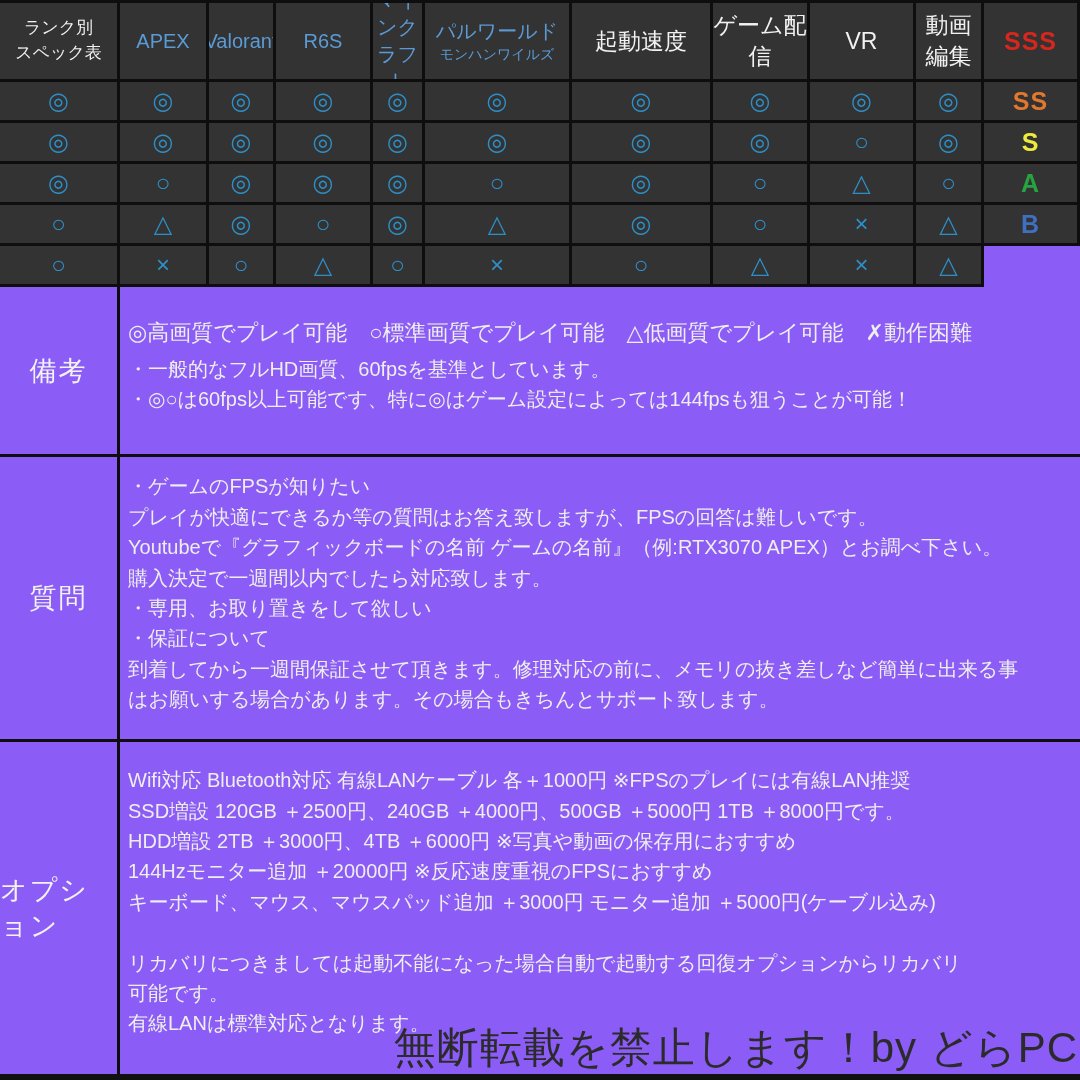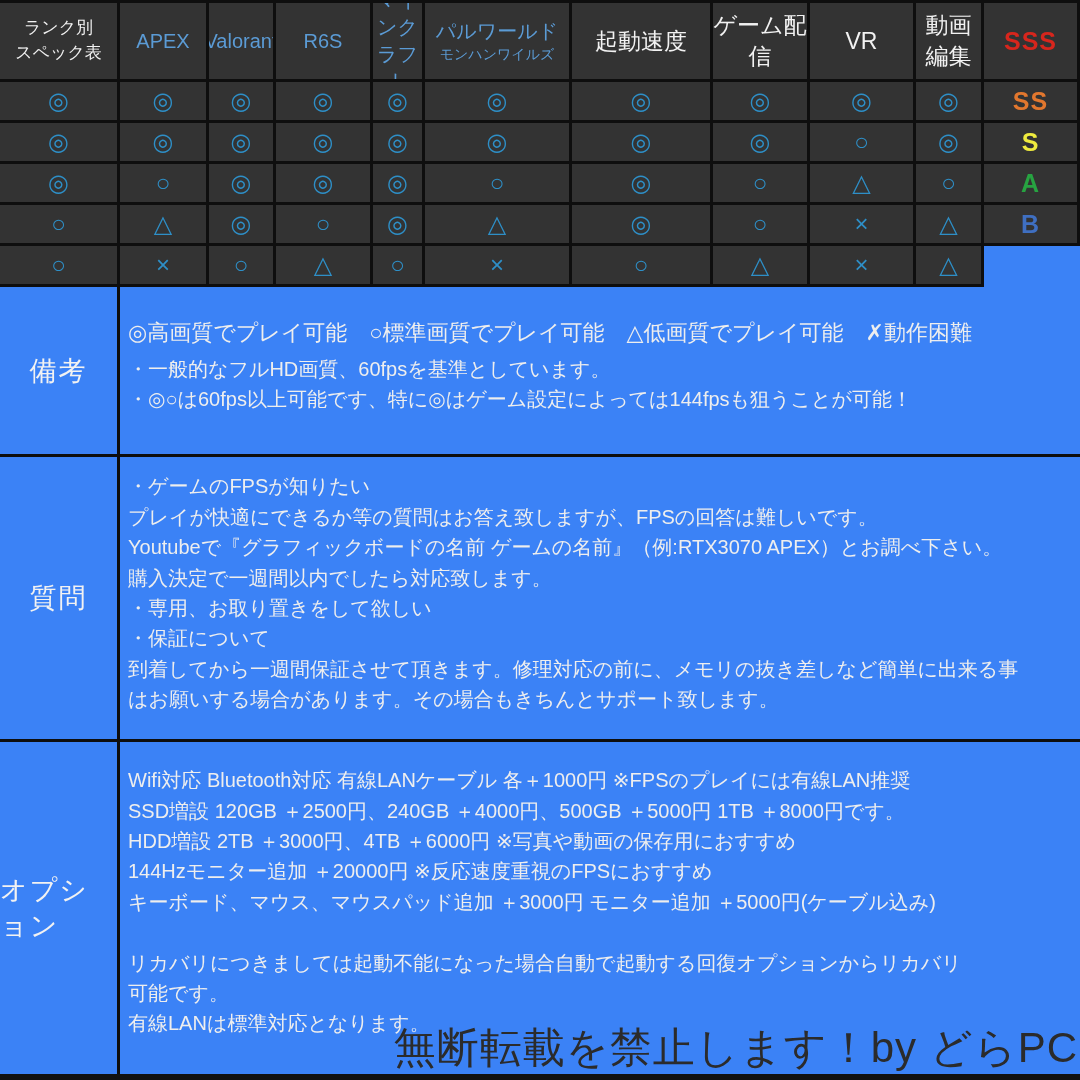--- a/index.html
+++ b/index.html
@@ -4,21 +4,21 @@
 <style>
   html, body { margin: 0; padding: 0; background: #1a1a1a; }
   body {
     width: 1080px; height: 1080px;
     font-family: "Liberation Sans", "DejaVu Sans", sans-serif;
     color: #efefef;
   }
   .page {
     position: relative;
     width: 1080px; height: 1080px;
-    background: #3b82f6;
+    background: #8b5cf6;
     border-top: 3px solid #0e0e0e;
     box-sizing: border-box;
     overflow: hidden;
   }
   
   .spec-table {
     display: grid;
     grid-template-columns: 120px 89px 67px 97px 52px 147px 141px 97px 106px 68px 96px;
     grid-template-rows: 79px 41px 41px 41px 41px 41px;
   }

